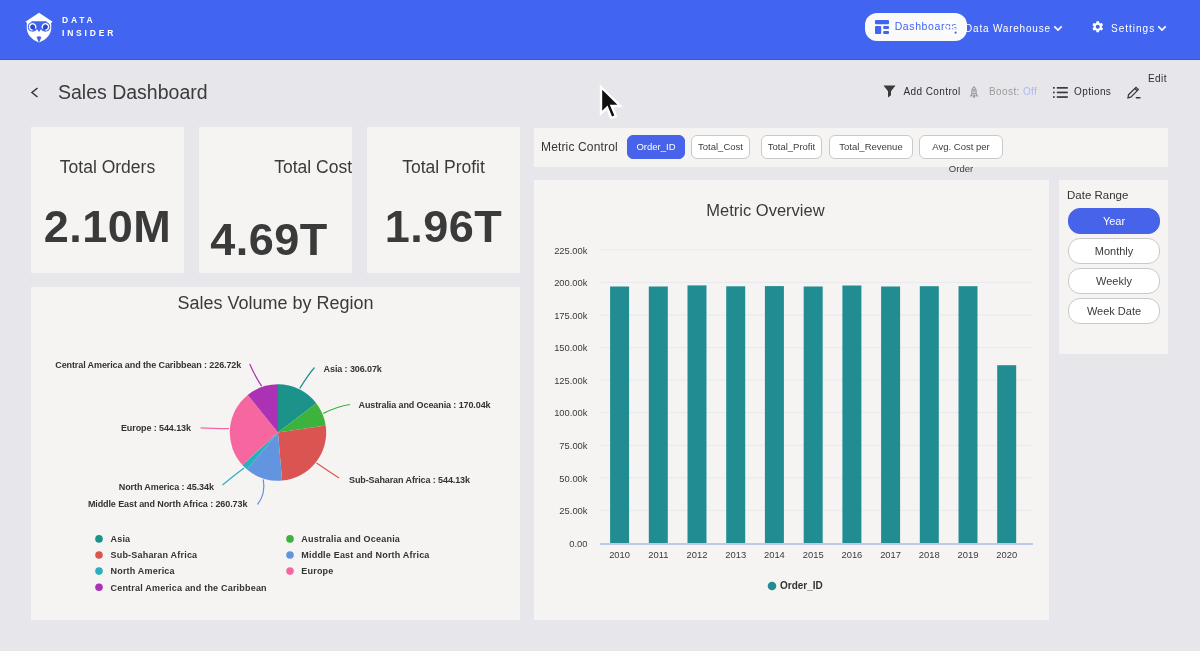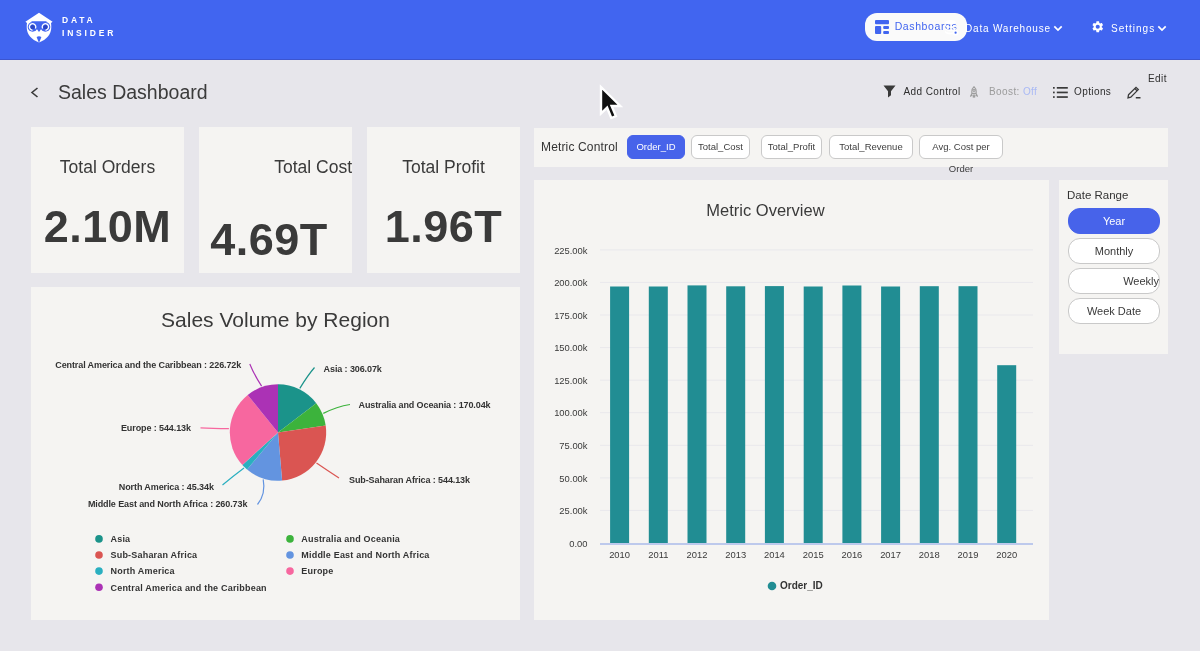--- a/index.html
+++ b/index.html
@@ -173,25 +173,25 @@
     <text x="472.7" y="377.70000000000005" text-anchor="middle" font-size="9.4" fill="#3a3a3a">2020</text>
     <rect x="66" y="363" width="433" height="2" fill="#bdc9ec"></rect>
     <circle cx="238" cy="406" r="4.3" fill="#218d93"></circle>
     <text x="246" y="409.29999999999995" font-size="10" font-weight="bold" fill="#333">Order_ID</text>
   </svg>
 
   <div class="card" style="left:1059px;top:180px;width:109px;height:174px;"></div>
   <div class="abs" style="left:1067px;top:188.5px;font-size:11.5px;color:#333;">Date Range</div>
   <div class="drbtn sel" style="top:208px;">Year</div>
   <div class="drbtn" style="top:238px;">Monthly</div>
-  <div class="drbtn" style="top:268px;text-align:right;">Weekly</div>
+  <div class="drbtn" style="top:268px;">Weekly</div>
   <div class="drbtn" style="top:298px;">Week Date</div>
 
   <div class="card" style="left:31px;top:287px;width:489px;height:333px;"></div>
-  <div class="abs" style="left:31px;top:308px;width:489px;text-align:center;font-size:21px;color:#3a3a3a;">Sales Volume by Region</div>
+  <div class="abs" style="left:31px;top:293px;width:489px;text-align:center;font-size:18px;color:#3a3a3a;">Sales Volume by Region</div>
   <svg class="abs" style="left:31px;top:287px" width="489" height="333" viewBox="0 0 489 333">
     <path d="M247,145.5 L247.00,97.30 A48.2,48.2 0 0 1 285.26,116.18 Z" fill="#1b938a"></path>
     <path d="M247,145.5 L285.26,116.18 A48.2,48.2 0 0 1 294.70,138.57 Z" fill="#3cb33c"></path>
     <path d="M247,145.5 L294.70,138.57 A48.2,48.2 0 0 1 251.09,193.53 Z" fill="#da5552"></path>
     <path d="M247,145.5 L251.09,193.53 A48.2,48.2 0 0 1 216.09,182.48 Z" fill="#6394e0"></path>
     <path d="M247,145.5 L216.09,182.48 A48.2,48.2 0 0 1 211.36,177.95 Z" fill="#2aafc0"></path>
     <path d="M247,145.5 L211.36,177.95 A48.2,48.2 0 0 1 216.72,108.00 Z" fill="#f7679f"></path>
     <path d="M247,145.5 L216.72,108.00 A48.2,48.2 0 0 1 247.00,97.30 Z" fill="#ab32b5"></path>
     <path d="M268.8,101.4 Q277,88 283.5,80.5" fill="none" stroke="#1b938a" stroke-width="1.2"></path>
     <path d="M292.3,126.4 Q306,119.5 319,117.5" fill="none" stroke="#3cb33c" stroke-width="1.2"></path>

